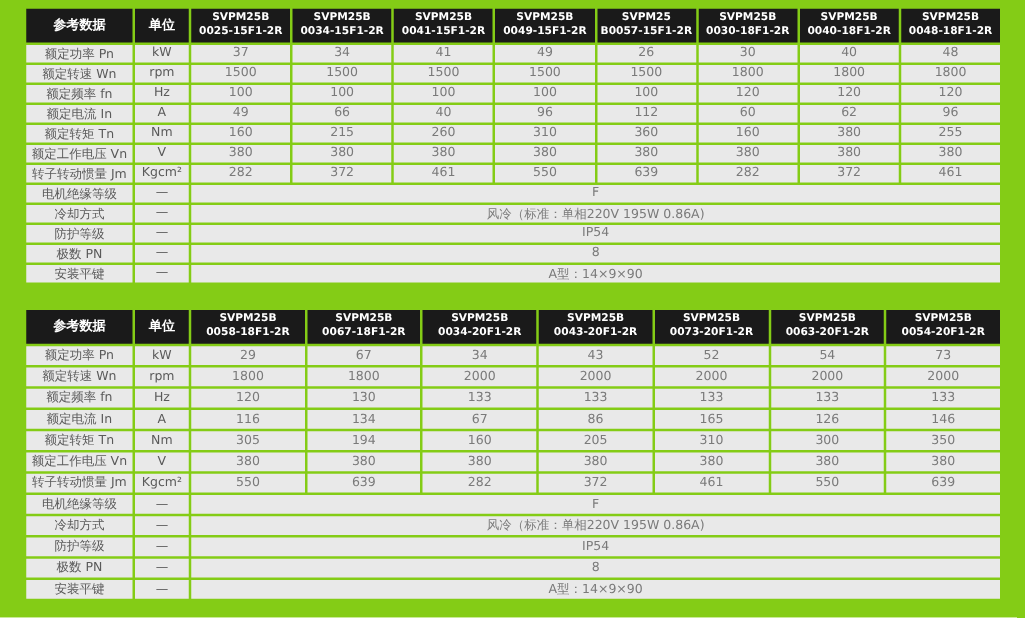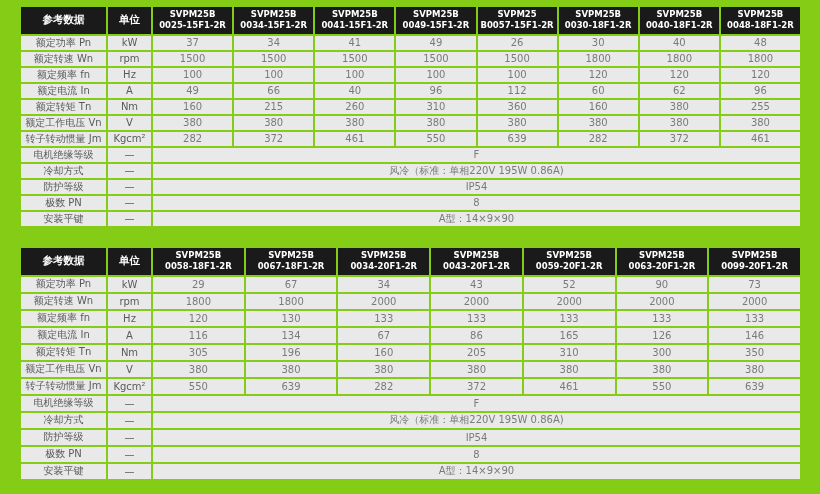--- a/index.html
+++ b/index.html
@@ -257,42 +257,42 @@
           <th class="model-head">
             <span class="model-line">SVPM25B</span>
             <span class="model-line">0034-20F1-2R</span>
           </th>
           <th class="model-head">
             <span class="model-line">SVPM25B</span>
             <span class="model-line">0043-20F1-2R</span>
           </th>
           <th class="model-head">
             <span class="model-line">SVPM25B</span>
-            <span class="model-line">0059-20F1-2R</span>
+            <span class="model-line">0073-20F1-2R</span>
           </th>
           <th class="model-head">
             <span class="model-line">SVPM25B</span>
             <span class="model-line">0063-20F1-2R</span>
           </th>
           <th class="model-head">
             <span class="model-line">SVPM25B</span>
-            <span class="model-line">0099-20F1-2R</span>
+            <span class="model-line">0054-20F1-2R</span>
           </th>
         </tr>
       </thead>
       <tbody>
         <tr>
           <td class="label-cell">额定功率 Pn</td>
           <td class="unit-cell">kW</td>
           <td>29</td>
           <td>67</td>
           <td>34</td>
           <td>43</td>
           <td>52</td>
-          <td>90</td>
+          <td>54</td>
           <td>73</td>
         </tr>
         <tr>
           <td class="label-cell">额定转速 Wn</td>
           <td class="unit-cell">rpm</td>
           <td>1800</td>
           <td>1800</td>
           <td>2000</td>
           <td>2000</td>
           <td>2000</td>
@@ -318,21 +318,21 @@
           <td>67</td>
           <td>86</td>
           <td>165</td>
           <td>126</td>
           <td>146</td>
         </tr>
         <tr>
           <td class="label-cell">额定转矩 Tn</td>
           <td class="unit-cell">Nm</td>
           <td>305</td>
-          <td>196</td>
+          <td>194</td>
           <td>160</td>
           <td>205</td>
           <td>310</td>
           <td>300</td>
           <td>350</td>
         </tr>
         <tr>
           <td class="label-cell">额定工作电压 Vn</td>
           <td class="unit-cell">V</td>
           <td>380</td>

